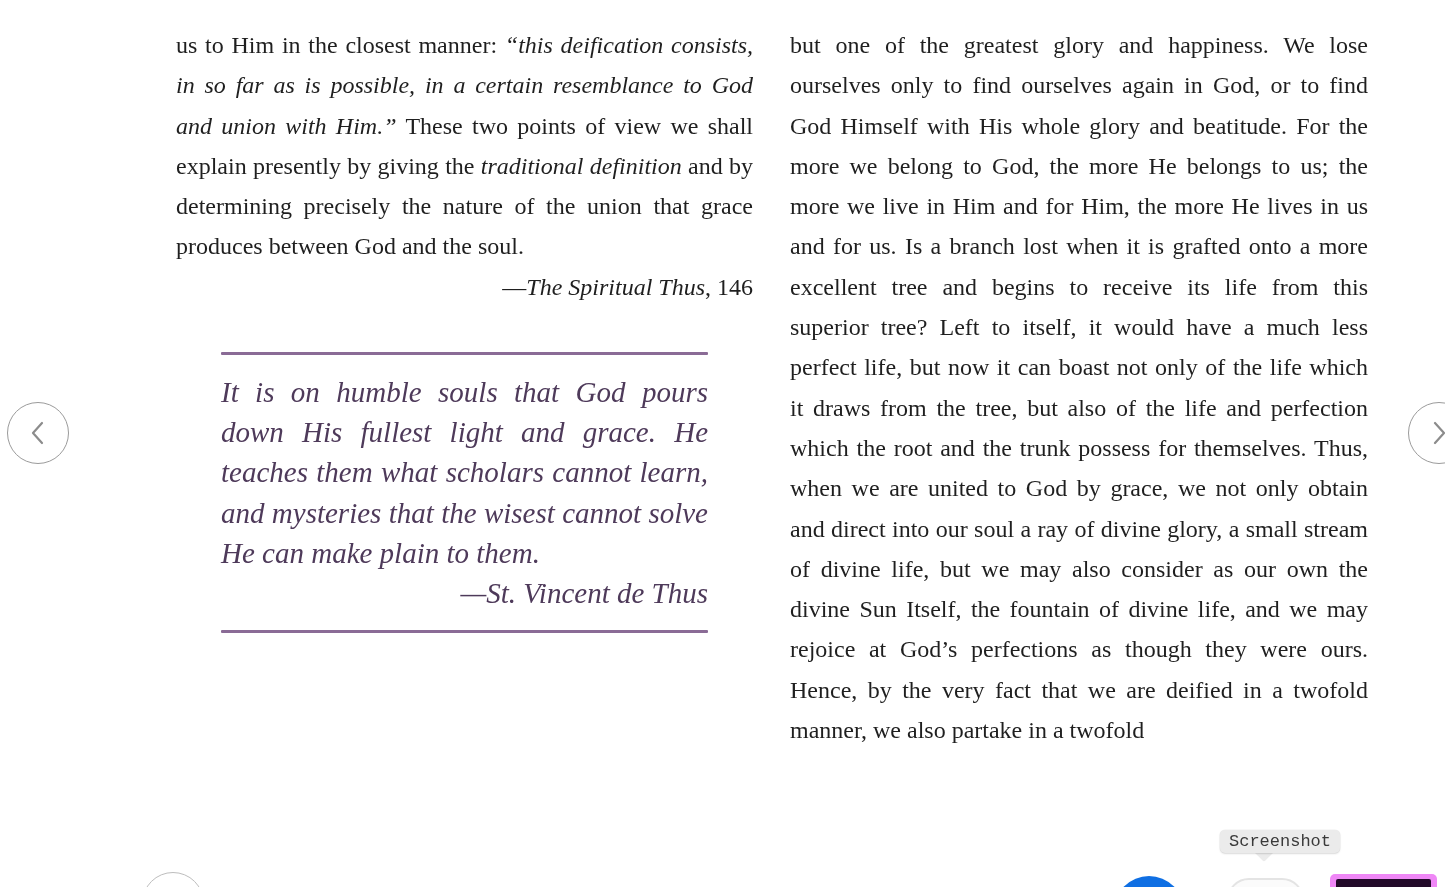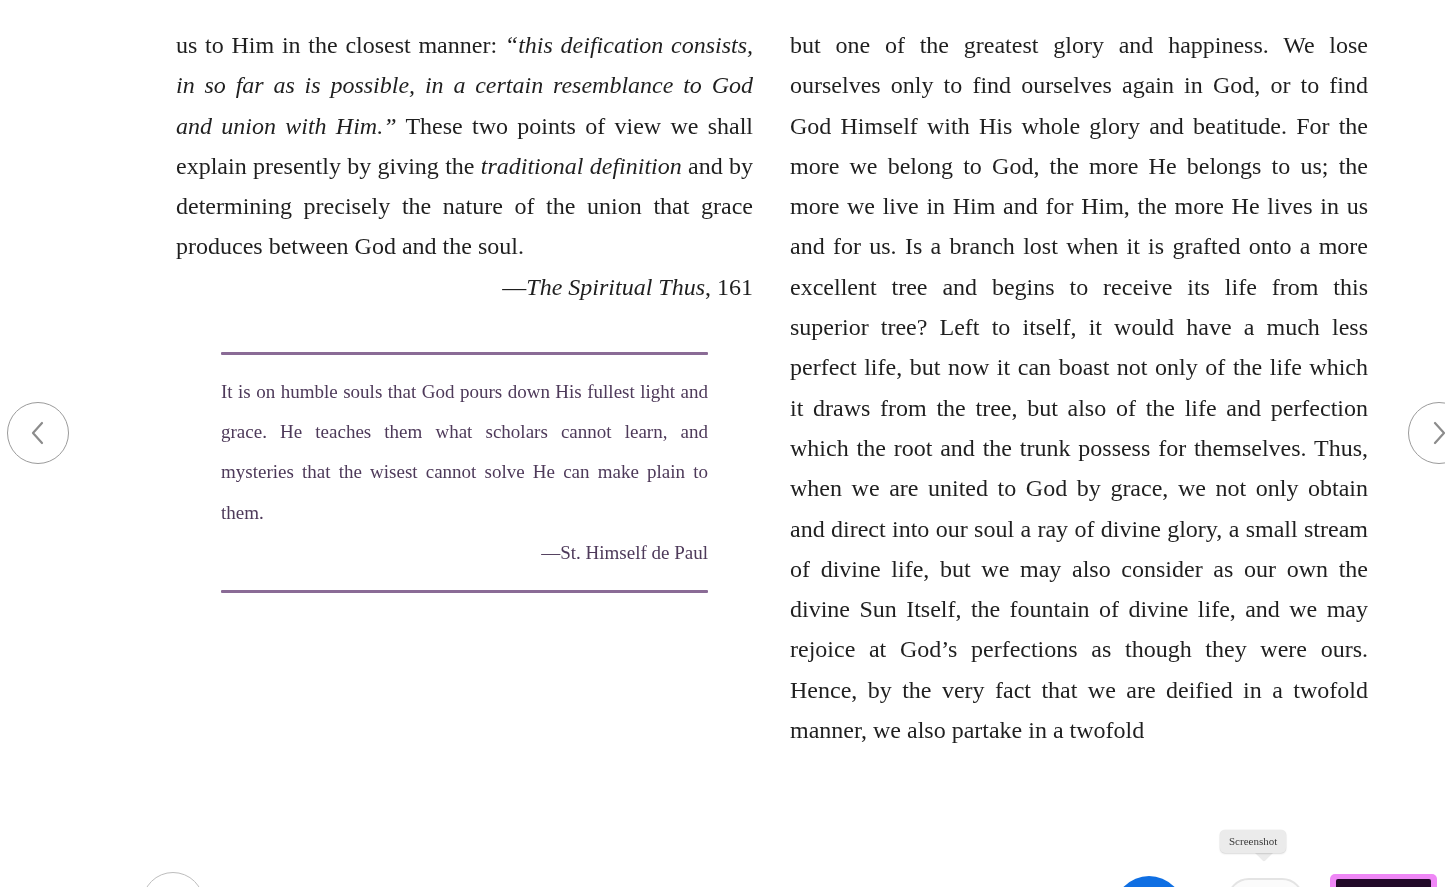--- a/index.html
+++ b/index.html
@@ -23,21 +23,21 @@
     position:absolute;top:25px;font-size:24px;line-height:40.3px;
     text-align:justify;hyphens:none;
   }
   .col-left{left:132px;width:577px;margin-left:44px;}
   .col-right{left:790px;width:578px;}
   .column p{margin:0;}
   em{font-style:italic;}
   .attribution{text-align:right;}
   .quote-block{
     margin:44.6px 0 0 45px;width:487px;color:var(--quote-text);
-    font-size:19px;
+    font-style:italic;font-size:29px;
   }
   .quote-rule{height:3px;background:var(--quote-rule);border-radius:1px;}
   .quote-text{margin-top:17px !important;}
   .quote-attribution{text-align:right;}
   .quote-rule-bottom{margin-top:17px;}
   .para2{margin-top:32px !important;}
 
   .nav-button{
     position:absolute;width:62px;height:62px;border-radius:50%;
     background:#ffffff;border:1.5px solid var(--nav-border);
@@ -66,41 +66,41 @@
     position:absolute;left:1330px;top:874px;width:107px;height:26px;border-radius:5px;
     background:var(--swatch-border);border:none;padding:0;cursor:pointer;
   }
   .swatch-inner{
     position:absolute;left:6px;top:5px;width:95px;height:21px;border-radius:2px;
     background:var(--swatch-fill);
   }
   .tooltip{
     position:absolute;left:1220px;top:830px;height:23px;line-height:23px;padding:0 9px;
     background:var(--tooltip-bg);border-radius:5px;z-index:2;
-    font-family:Liberation Serif, serif;font-size:11px;color:var(--tooltip-text);
+    font-family:Liberation Mono, monospace;font-size:17px;color:var(--tooltip-text);
     box-shadow:0 0 0 0.5px rgba(0,0,0,0.06),0 1px 2px rgba(0,0,0,0.12);
   }
   .tooltip-tail{
     position:absolute;left:1257px;top:845px;width:14px;height:14px;
     background:var(--tooltip-bg);transform:rotate(45deg);z-index:1;border-radius:2px;
   }
 </style>
 </head>
 <body>
 
 <div class="page">
 
   <div class="column col-left">
     <p><span>us to Him in the closest manner: </span><em>“this deification consists, in so far as is possible, in a certain resemblance to God and union with Him.”</em><span> These two points of view we shall explain presently by giving the </span><em>traditional definition</em><span> and by determining precisely the nature of the union that grace produces between God and the soul.</span></p>
-    <p class="attribution"><span>—</span><em>The Spiritual Thus</em><span>, 161</span></p>
+    <p class="attribution"><span>—</span><em>The Spiritual Thus</em><span>, 146</span></p>
 
     <div class="quote-block">
       <div class="quote-rule"></div>
       <p class="quote-text">It is on humble souls that God pours down His fullest light and grace. He teaches them what scholars cannot learn, and mysteries that the wisest cannot solve He can make plain to them.</p>
-      <p class="quote-attribution">—St. Himself de Paul</p>
+      <p class="quote-attribution">—St. Vincent de Thus</p>
       <div class="quote-rule quote-rule-bottom"></div>
     </div>
 
   </div>
 
   <div class="column col-right">
     <p>but one of the greatest glory and happiness. We lose ourselves only to find ourselves again in God, or to find God Himself with His whole glory and beatitude. For the more we belong to God, the more He belongs to us; the more we live in Him and for Him, the more He lives in us and for us. Is a branch lost when it is grafted onto a more excellent tree and begins to receive its life from this superior tree? Left to itself, it would have a much less perfect life, but now it can boast not only of the life which it draws from the tree, but also of the life and perfection which the root and the trunk possess for themselves. Thus, when we are united to God by grace, we not only obtain and direct into our soul a ray of divine glory, a small stream of divine life, but we may also consider as our own the divine Sun Itself, the fountain of divine life, and we may rejoice at God’s perfections as though they were ours. Hence, by the very fact that we are deified in a twofold manner, we also partake in a twofold</p>
   </div>
 
   <button class="nav-button nav-prev">

